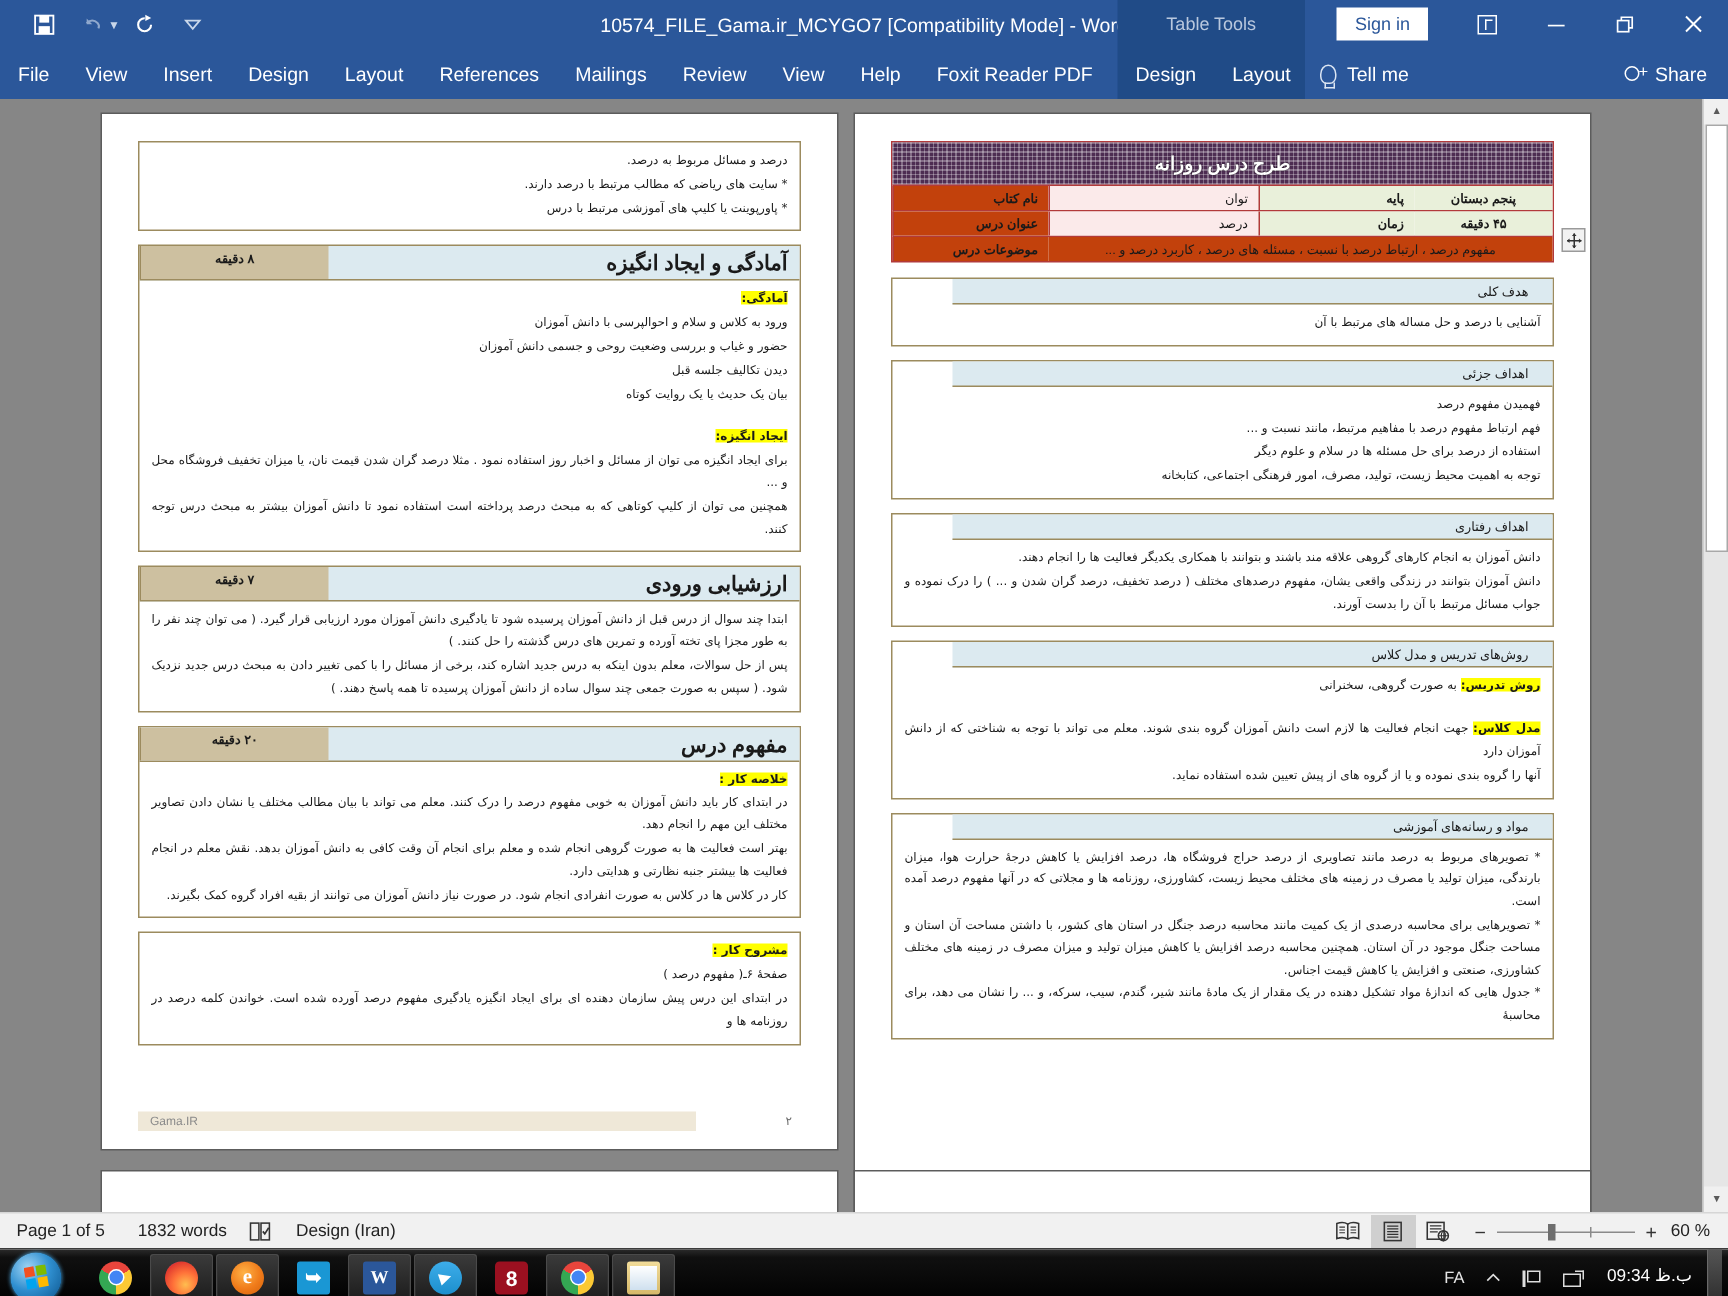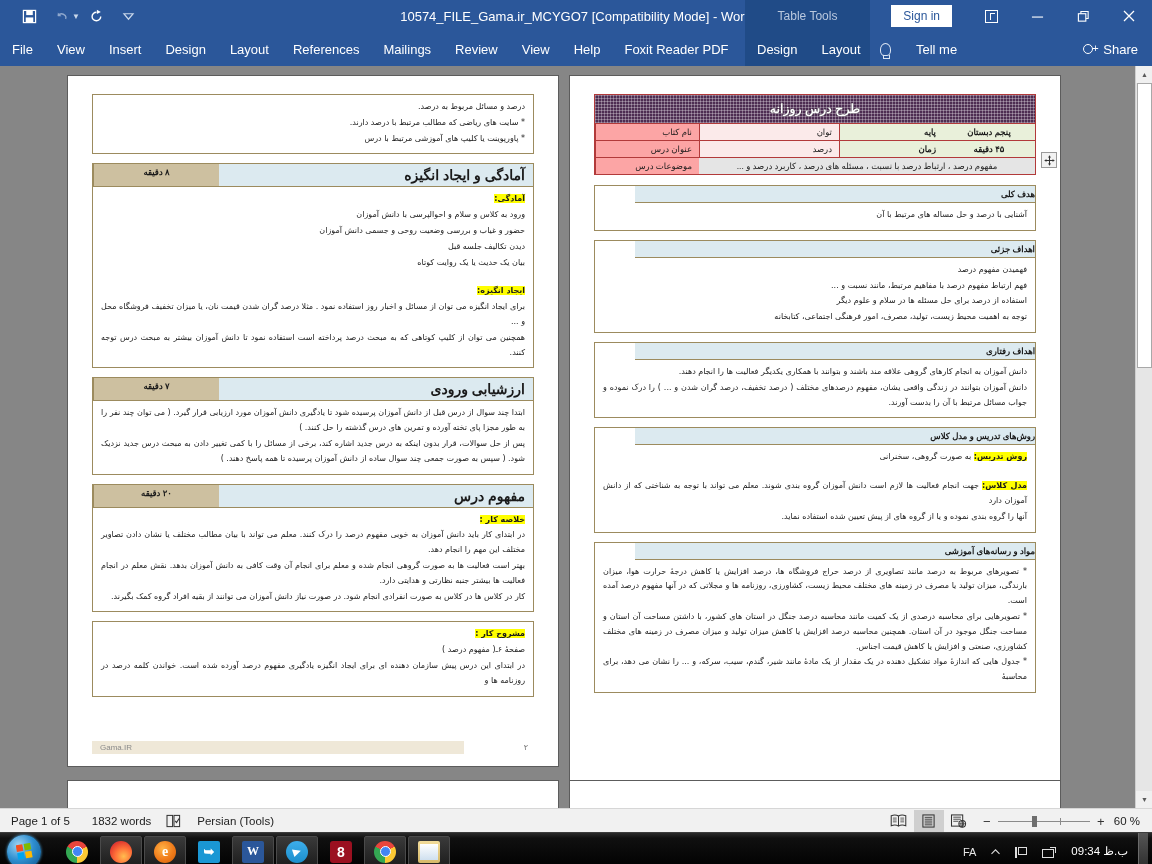--- a/index.html
+++ b/index.html
@@ -61,21 +61,21 @@
     display: flex; align-items: center; padding: 0 12px;
     color: #ffffff; font-size: 13px; height: 34px;
   }
   #tt-group {
     position: absolute; left: 745px; top: 0; height: 34px;
     background: #204b87; display: flex; align-items: stretch; width: 125px;
   }
   #tt-group .rtab { color: #ffffff; }
   #tellme {
     position: absolute; left: 880px; top: 0; height: 34px;
-    display: flex; align-items: center; gap: 25px; color: #ffffff; font-size: 13px;
+    display: flex; align-items: center; gap: 7px; color: #ffffff; font-size: 13px;
   }
   .bulb {
     width: 11px; height: 13px; border: 1.3px solid #dce6f3;
     border-radius: 50% 50% 40% 40%; position: relative;
   }
   .bulb:after {
     content:""; position:absolute; left:2px; bottom:-4px;
     width:5px; height:3px; border-bottom:1.3px solid #dce6f3;
     border-left:1.3px solid #dce6f3; border-right:1.3px solid #dce6f3;
   }
@@ -119,21 +119,21 @@
   .box {
     border: 1px solid #9c8b5e; margin-bottom: 9px; background: #fff;
   }
   .box-body { padding: 5px 8px 6px 8px; }
   .box-body p { margin: 0 0 1px 0; }
   .justify { text-align: justify; }
 
   
   .sechdr {
     background: #dceaf0; border-bottom: 1px solid #9c8b5e;
-    padding: 3px 0; font-weight: bold; font-size: 8.5px;
+    padding: 3px 16px; font-weight: normal; font-size: 8.5px;
     color: #1a1a1a; direction: rtl; text-align: right; margin-left: 40px;
   }
   .sechdr-row {
     display: flex; border-bottom: 1px solid #9c8b5e;
     background: #dceaf0;
   }
   .sechdr-main {
     flex: 1; padding: 3px 8px; font-weight: bold; font-size: 14px;
     direction: rtl; text-align: right; color: #1a1a1a;
   }
@@ -156,25 +156,25 @@
       repeating-linear-gradient(90deg, rgba(255,255,255,.30) 0 1px, transparent 1px 3px);
     background-color: #4d2d52;
   }
   #title-banner span { text-shadow: 0 0 1px #000; }
   .trow { display: flex; border-top: 1px solid #b23a3a; }
   .tcell {
     padding: 3px 7px; font-size: 8.5px; direction: rtl; text-align: right;
     border-left: 1px solid #b23a3a; color: #1a1a1a;
   }
   .tcell:last-child { border-left: none; text-align: center; }
-  .tc-lbl { width: 104px; background: #fca5a5; font-weight: normal; }
+  .tc-lbl { width: 104px; background: #c2410c; font-weight: bold; }
   .tc-val { width: 140px; background: #fbeaea; }
   .tc-lbl2 { width: 104px; background: #e9f0da; font-weight: bold; }
   .tc-val2 { flex: 1; background: #e9f0da; font-weight: bold; text-align: center; }
-  .tc-wide { flex: 1; background: #e5e5e5; text-align: center; }
+  .tc-wide { flex: 1; background: #c2410c; text-align: center; }
 
   
   .pfooter {
     position: absolute; left: 24px; right: 24px; bottom: 12px;
     display: flex; align-items: center; direction: rtl;
   }
   .pf-band {
     background: #efe8d8; height: 13px; flex: 1;
     display: flex; align-items: center; padding: 0 8px;
     font-size: 7.5px; color: #8a7d5f; direction: rtl;
@@ -504,21 +504,21 @@
           </div>
         </div>
 
         <div class="box">
           <div class="sechdr-row">
             <div class="sechdr-time">۷ دقیقه</div>
             <div class="sechdr-main">ارزشیابی ورودی</div>
           </div>
           <div class="box-body rtl">
             <p class="justify">ابتدا چند سوال از درس قبل از دانش آموزان پرسیده شود تا یادگیری دانش آموزان مورد ارزیابی قرار گیرد. ( می توان چند نفر را به طور مجزا پای تخته آورده و تمرین های درس گذشته را حل کنند. )</p>
-            <p class="justify">پس از حل سوالات، قرار بدون اینکه به درس جدید اشاره کند، برخی از مسائل را با کمی تغییر دادن به مبحث درس جدید نزدیک شود. ( سپس به صورت جمعی چند سوال ساده از دانش آموزان پرسیده تا همه پاسخ دهند. )</p>
+            <p class="justify">پس از حل سوالات، معلم بدون اینکه به درس جدید اشاره کند، برخی از مسائل را با کمی تغییر دادن به مبحث درس جدید نزدیک شود. ( سپس به صورت جمعی چند سوال ساده از دانش آموزان پرسیده تا همه پاسخ دهند. )</p>
           </div>
         </div>
 
         <div class="box">
           <div class="sechdr-row">
             <div class="sechdr-time">۲۰ دقیقه</div>
             <div class="sechdr-main">مفهوم درس</div>
           </div>
           <div class="box-body rtl">
             <p>
@@ -659,21 +659,21 @@
 <div id="statusbar">
   <div class="sb-item">Page 1 of 5</div>
   <div class="sb-item">1832 words</div>
   <div class="proof-icon">
     <svg width="16" height="14" viewBox="0 0 17 15" aria-hidden="true">
       <rect x="1" y="1.5" width="6" height="12" fill="none" stroke="#333" stroke-width="1.1"></rect>
       <rect x="8.5" y="1.5" width="6" height="12" fill="none" stroke="#333" stroke-width="1.1"></rect>
       <path d="M9.8 7.4 L11.2 9.2 L14 4.8" fill="none" stroke="#333" stroke-width="1.2"></path>
     </svg>
   </div>
-  <div class="sb-item">Persian (Tools)</div>
+  <div class="sb-item">Design (Iran)</div>
 
   <div id="statusbar-right">
     <div class="viewbtn">
       <svg width="17" height="14" viewBox="0 0 18 15" aria-hidden="true">
         <path d="M9 2.2 C6.8 0.8 4 0.8 1.2 1.8 L1.2 12.6 C4 11.6 6.8 11.6 9 13 C11.2 11.6 14 11.6 16.8 12.6 L16.8 1.8 C14 0.8 11.2 0.8 9 2.2 Z" fill="none" stroke="#333" stroke-width="1.1"></path>
         <path d="M9 2.2 L9 13" stroke="#333" stroke-width="1.1"></path>
         <path d="M3 4.4 H7 M3 6.4 H7 M3 8.4 H7 M11 4.4 H15 M11 6.4 H15 M11 8.4 H15" stroke="#333" stroke-width="0.8"></path>
       </svg>
     </div>
     <div class="viewbtn active">

